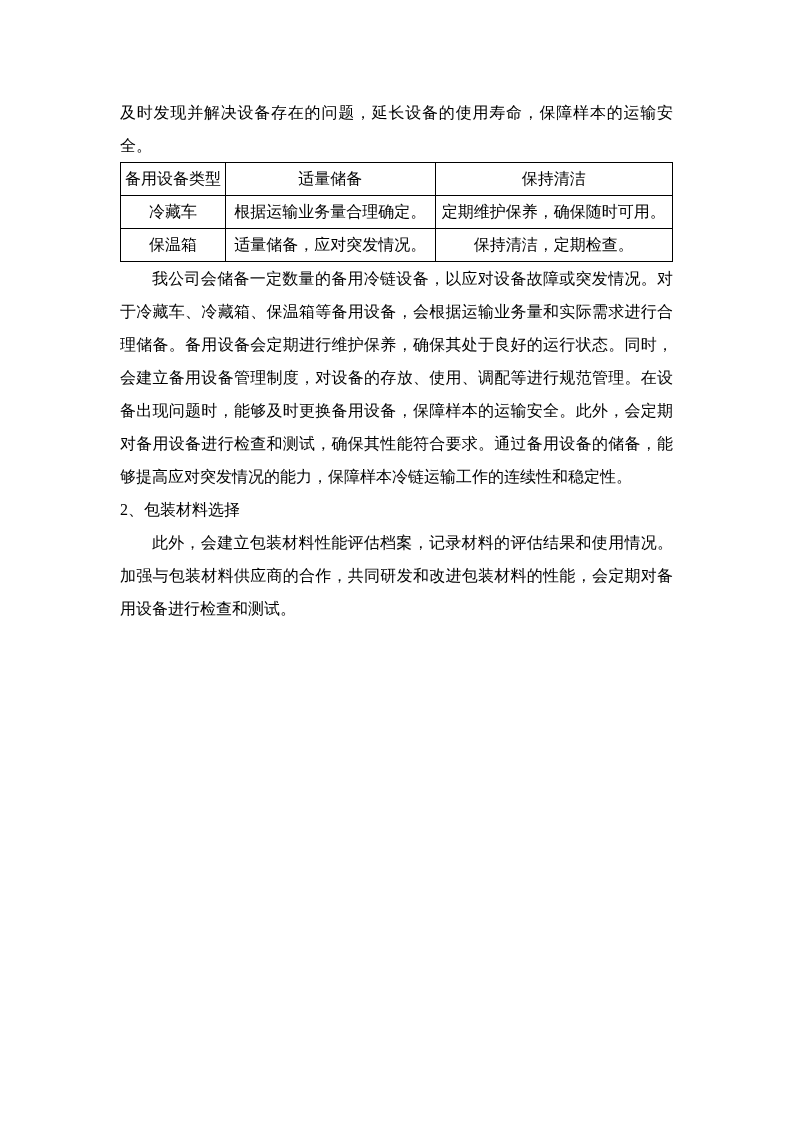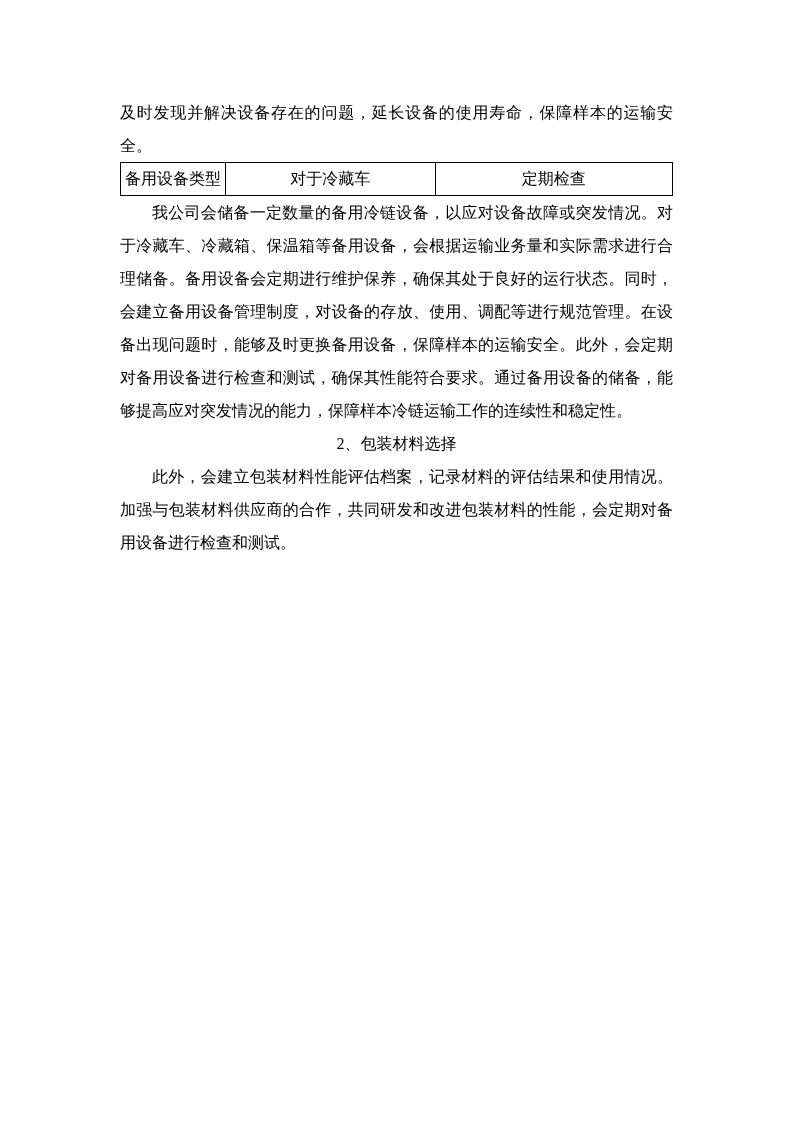--- a/index.html
+++ b/index.html
@@ -23,21 +23,21 @@
   }
   p {
     margin: 0;
     text-align: justify;
   }
   p.indent {
     text-indent: 2em;
   }
   .heading {
     margin: 0;
-    text-align: center;
+    text-align: left;
   }
   table.doc-table {
     width: 100%;
     border-collapse: collapse;
     table-layout: fixed;
   }
   table.doc-table th,
   table.doc-table td {
     border: 1px solid #000000;
     font-weight: normal;
@@ -64,25 +64,35 @@
 
   <table class="doc-table">
     <colgroup>
       <col class="c1">
         <col class="c2">
         <col class="c3">
     </colgroup>
     <thead>
       <tr>
         <th>备用设备类型</th>
-        <th>对于冷藏车</th>
-        <th>定期检查</th>
+        <th>适量储备</th>
+        <th>保持清洁</th>
       </tr>
     </thead>
     <tbody>
+      <tr>
+        <td>冷藏车</td>
+        <td>根据运输业务量合理确定。</td>
+        <td>定期维护保养，确保随时可用。</td>
+      </tr>
+      <tr>
+        <td>保温箱</td>
+        <td>适量储备，应对突发情况。</td>
+        <td>保持清洁，定期检查。</td>
+      </tr>
     </tbody>
   </table>
 
   <p class="indent">我公司会储备一定数量的备用冷链设备，以应对设备故障或突发情况。对于冷藏车、冷藏箱、保温箱等备用设备，会根据运输业务量和实际需求进行合理储备。备用设备会定期进行维护保养，确保其处于良好的运行状态。同时，会建立备用设备管理制度，对设备的存放、使用、调配等进行规范管理。在设备出现问题时，能够及时更换备用设备，保障样本的运输安全。此外，会定期对备用设备进行检查和测试，确保其性能符合要求。通过备用设备的储备，能够提高应对突发情况的能力，保障样本冷链运输工作的连续性和稳定性。</p>
 
   <p class="heading">2、包装材料选择</p>
 
 
   <p class="indent">此外，会建立包装材料性能评估档案，记录材料的评估结果和使用情况。加强与包装材料供应商的合作，共同研发和改进包装材料的性能，会定期对备用设备进行检查和测试。</p>
 

